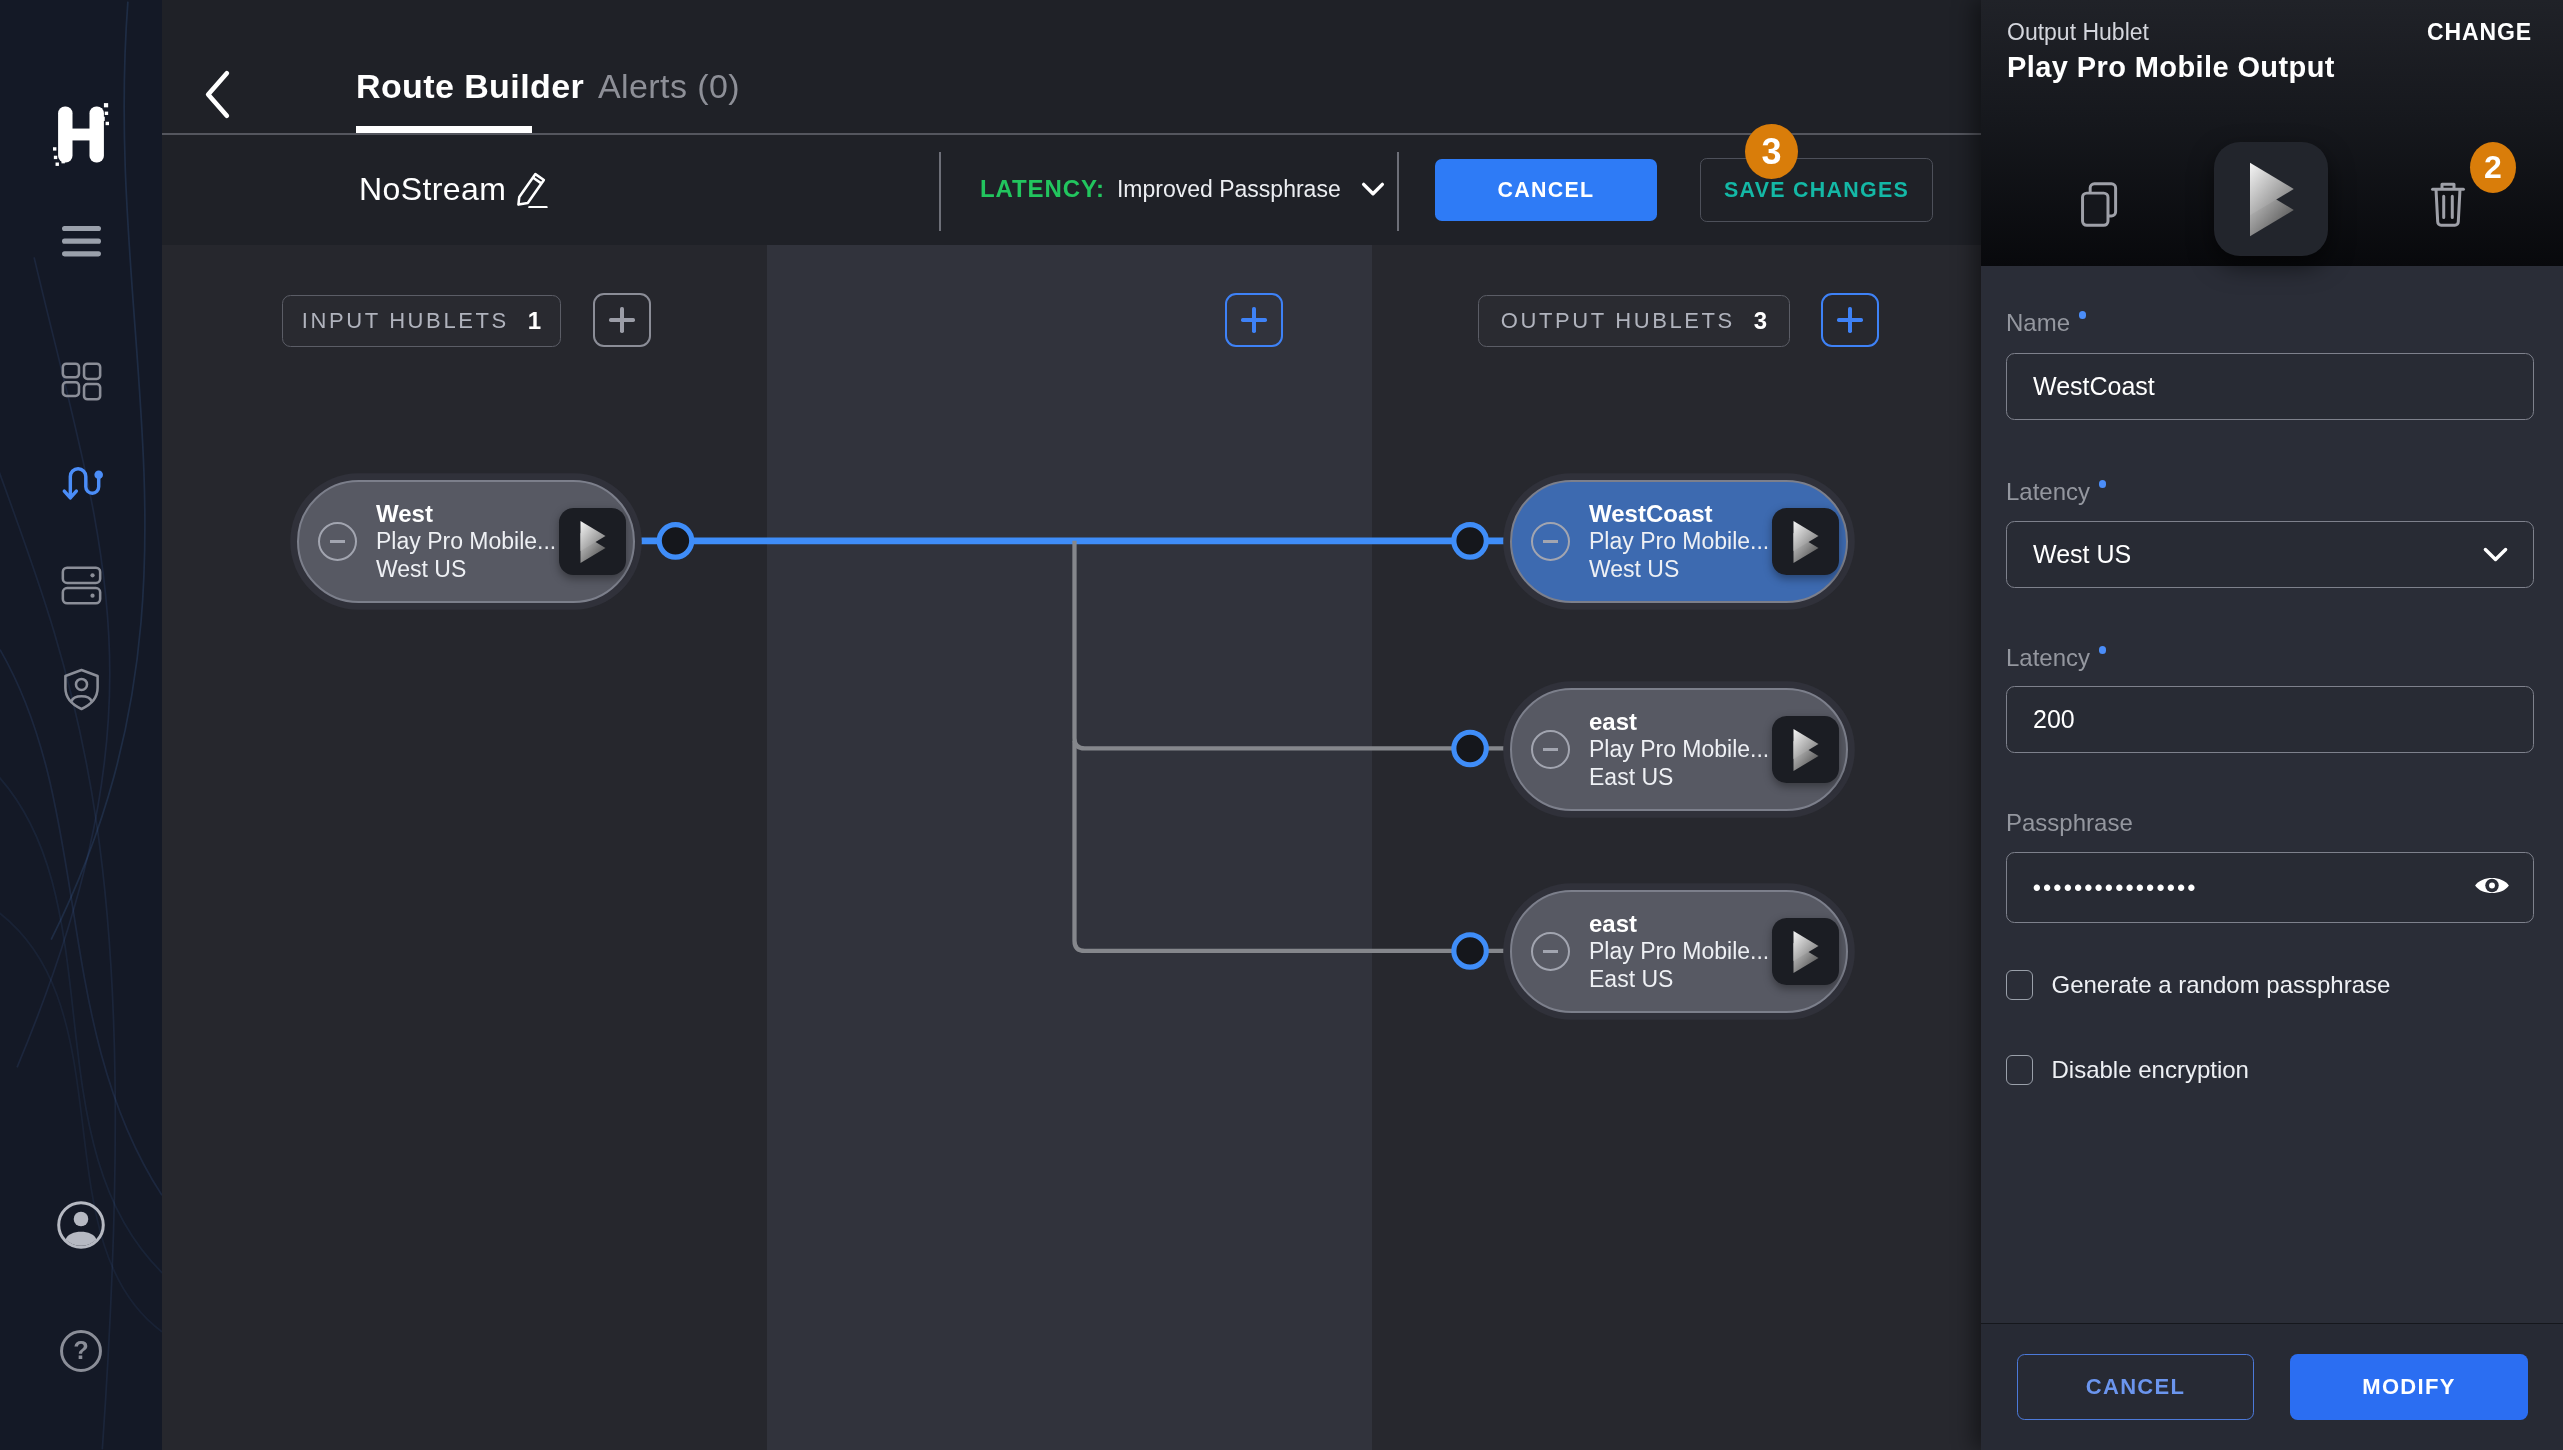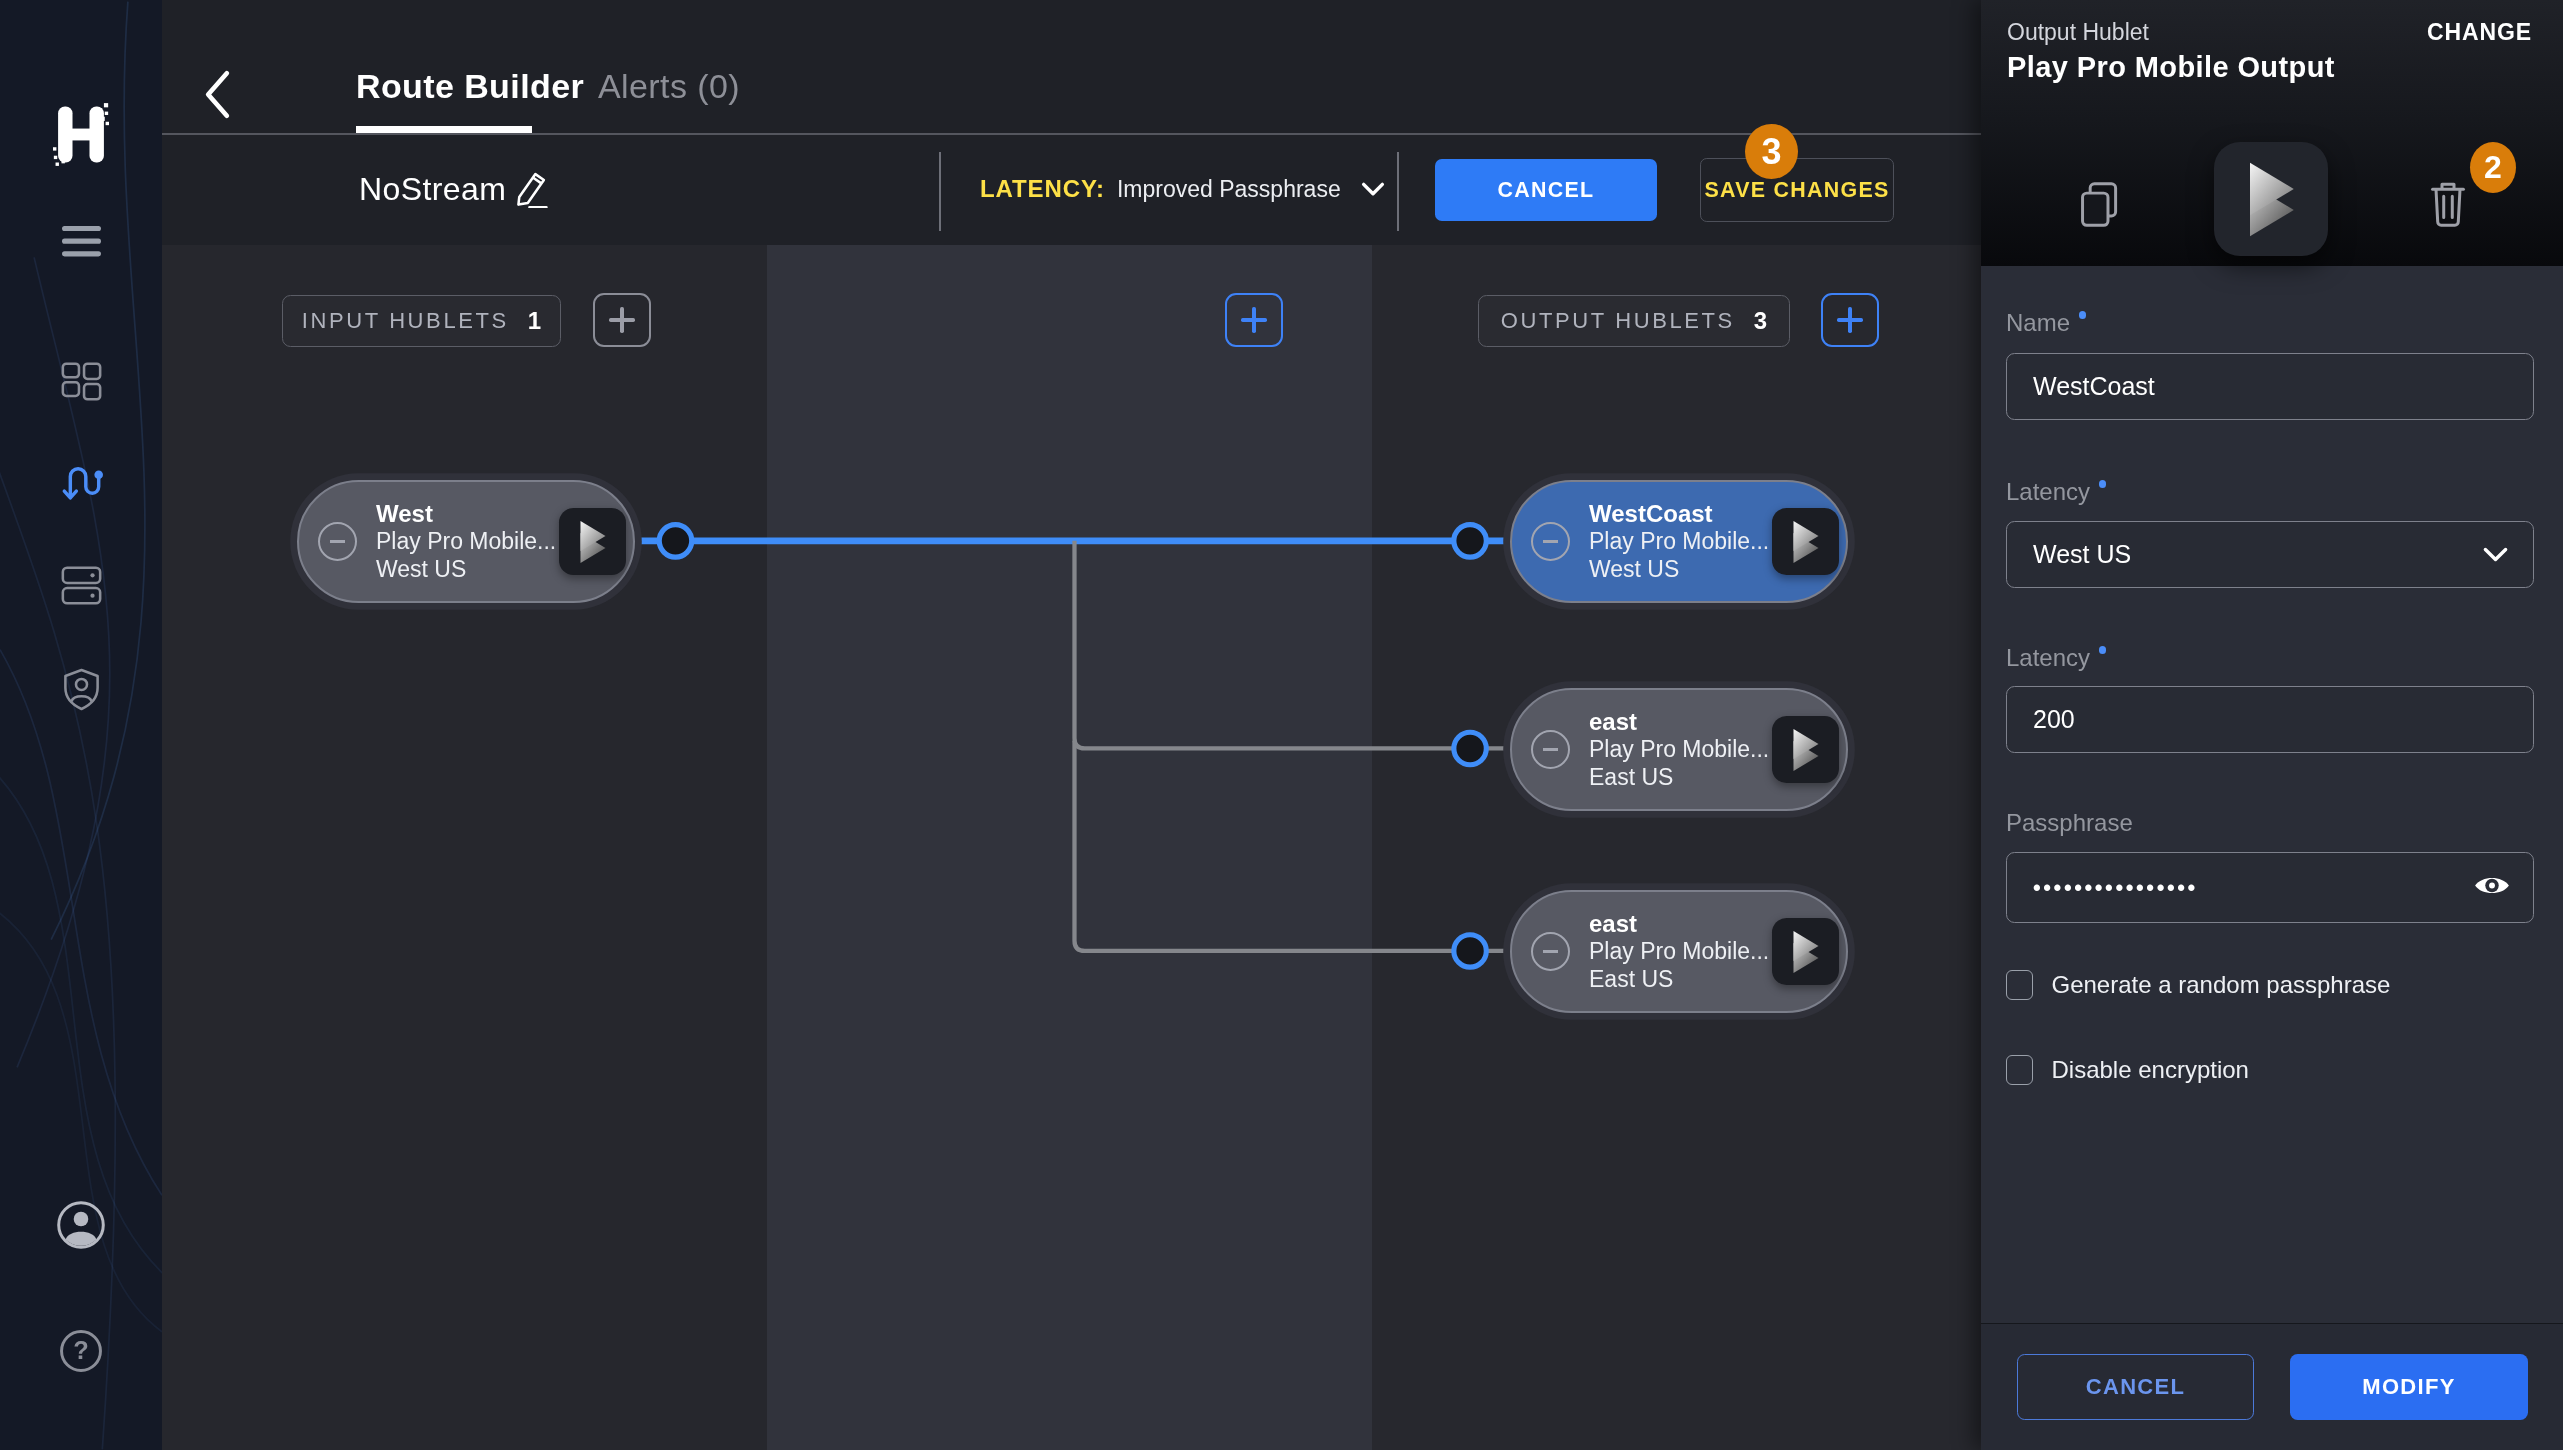--- a/index.html
+++ b/index.html
@@ -18,28 +18,28 @@
   .back-btn { position:absolute; left:36px; top:68px; width:39px; height:53px; cursor:pointer; }
   .tab { position:absolute; top:67px; font-size:34px; letter-spacing:0.4px; cursor:pointer; }
   .tab.active { color:#ffffff; font-weight:bold; }
   .tab.inactive { color:#8d8f97;text-align:center; }
   .tab-underline { position:absolute; left:194px; top:126px; width:176px; height:7.7px; background:#ffffff; }
 
   .stream-title { position:absolute; left:197px; top:171px; font-size:32px; color:#fff; letter-spacing:0.4px; }
   .pencil { position:absolute; left:352px; top:169px; cursor:pointer; }
   .vdiv1 { position:absolute; left:777px; top:152px; width:1.7px; height:79px; background:#6d6f78; }
   .latency-group { position:absolute; left:818px; top:175px; display:flex; align-items:center; cursor:pointer; }
-  .latency-label { font-size:24px; font-weight:bold; color:#fde047; letter-spacing:0.9px; }
+  .latency-label { font-size:24px; font-weight:bold; color:#22c55e; letter-spacing:0.9px; }
   .latency-value { font-size:23px; color:#eceef2; margin-left:12px; }
   .latency-chev { margin-left:19px; }
   .vdiv2 { position:absolute; left:1235px; top:152px; width:1.7px; height:79px; background:#6d6f78; }
   .btn-cancel-top { position:absolute; left:1273px; top:159px; width:222px; height:62px; background:#2e7bf6; border-radius:6.8px;
     color:#fff; font-weight:bold; font-size:21.4px; letter-spacing:1.3px; display:flex; align-items:center; justify-content:center; cursor:pointer; }
-  .btn-save { position:absolute; left:1538px; top:158px; width:194px; height:64px; background:transparent; border:1.7px solid #4d505a; border-radius:6.8px;
-    color:#fde047; font-weight:bold; font-size:21.4px; letter-spacing:1.3px; display:flex; align-items:center; justify-content:center; cursor:pointer; }
+  .btn-save { position:absolute; left:1538px; top:158px; width:233px; height:64px; background:transparent; border:1.7px solid #4d505a; border-radius:6.8px;
+    color:#14b8a6; font-weight:bold; font-size:21.4px; letter-spacing:1.3px; display:flex; align-items:center; justify-content:center; cursor:pointer; }
   .badge { background:#d97d0a; color:#fff; font-weight:bold; border-radius:50%; display:flex; align-items:center; justify-content:center; }
   .badge-3 { position:absolute; left:1745px; top:124px; width:53px; height:55px; font-size:36px; z-index:4; }
 
   
   .canvas { position:absolute; left:162px; top:245px; width:1819px; height:1206px; }
   .band { position:absolute; top:0; height:1206px; }
   .band.input  { left:0; width:605px; background:#26272d; }
   .band.process{ left:605px; width:605px; background:#31333c; }
   .band.output { left:1210px; width:609px; background:#27282e; }
 

